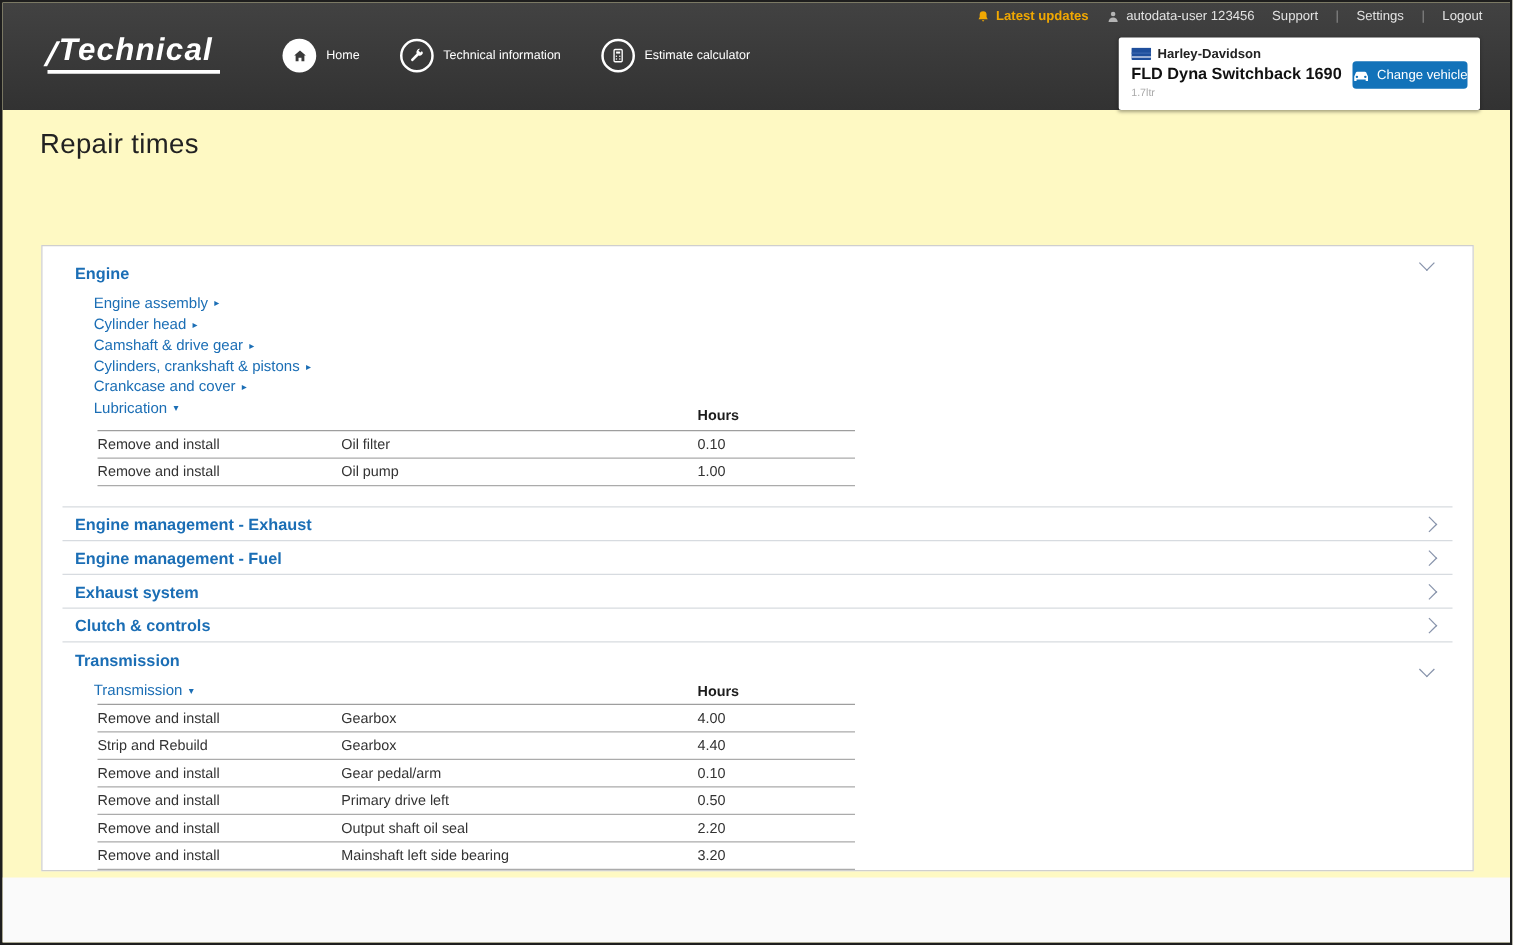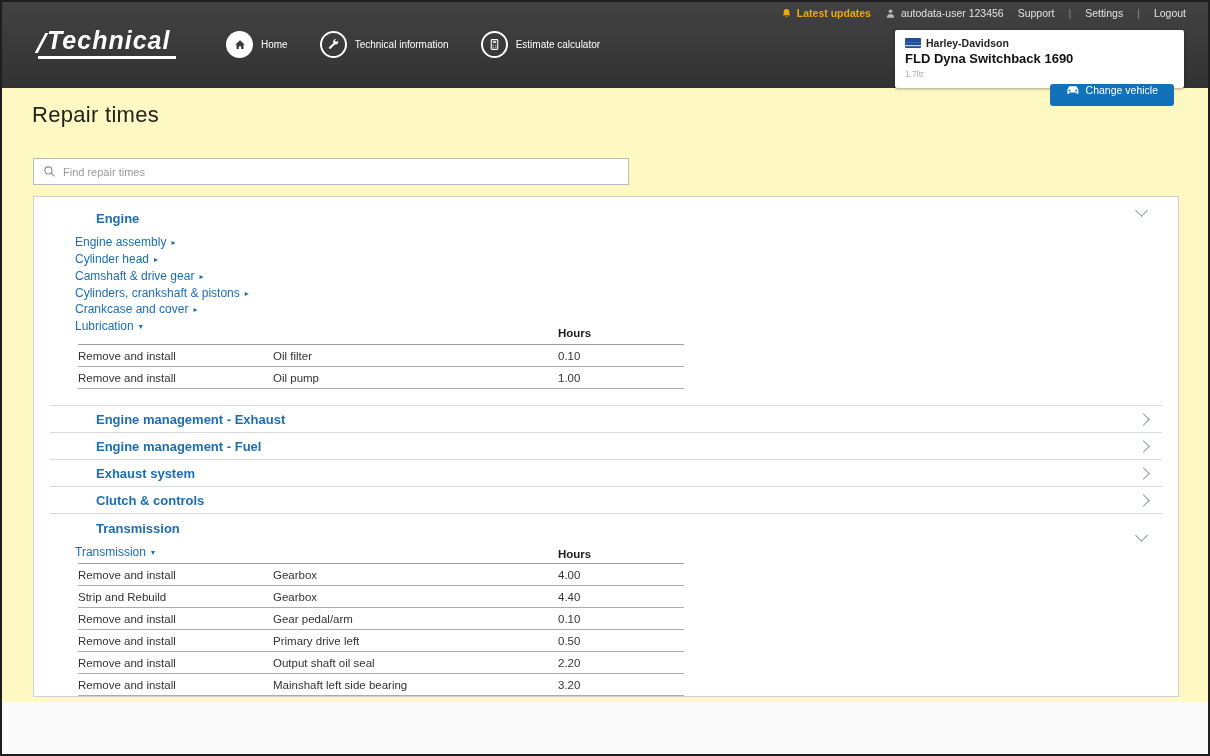--- a/index.html
+++ b/index.html
@@ -32,37 +32,37 @@
   
   .vcard { position:absolute; top:28px; right:24px; width:289px; height:58px;
            background:#fff; border-radius:2px; box-shadow:0 1px 3px rgba(0,0,0,.35);
            padding:7px 10px; }
   .vmake { display:flex; align-items:center; gap:5px; font-size:10.5px; font-weight:bold;
            color:#222;text-align:right; }
   .vflag { width:16px; height:10px; border-radius:1px; overflow:hidden; flex:0 0 auto; }
   .vmodel { font-size:13px; font-weight:bold; color:#111; margin-top:2px; }
   .vsize { font-size:8.5px; color:#a9a9a9; margin-top:3px; }
   .vbtn { position:absolute; top:19px; right:10px; height:22px; display:flex;
-          align-items:flex-start; gap:5px; background:#1272b9; color:#fff; border:none;
-          border-radius:3px; font-size:10.5px; padding:0 16px; cursor:pointer;
-          font-family:"Liberation Sans", sans-serif;margin-top:35px; }
+          align-items:center; gap:5px; background:#1272b9; color:#fff; border:none;
+          border-radius:3px; font-size:10.5px; padding:0 0; cursor:pointer;
+          font-family:"Liberation Sans", sans-serif; }
 
   
   .page-title { position:absolute; left:30px; top:100px; font-size:22px; font-weight:500;
                 color:#222; letter-spacing:.3px; }
   .searchbox { position:absolute; left:31px; top:156px; width:596px; height:27px;
                background:#fff; border:1px solid #b9b9b9; display:flex; align-items:center;
                padding:0 9px; gap:7px; }
   .searchbox input { flex:1; border:none; outline:none; font-size:11px; color:#555;
                      font-family:"Liberation Sans", sans-serif; background:transparent; }
   .searchbox input::placeholder { color:#9a9a9a; }
 
   .panel { position:absolute; left:31px; top:194px; width:1146px; height:501px;
            background:#fff; border:1px solid #cfcfcf; }
-  .sec-title { font-size:13px; font-weight:bold; color:#1b6eb5;margin-left:36px; }
+  .sec-title { font-size:13px; font-weight:bold; color:#1b6eb5; }
   .engine-title { position:absolute; left:26px; top:14px; }
   .sublink { position:absolute; left:41px; font-size:12px; color:#1b6eb5; cursor:pointer; }
   .tri { font-size:8px; margin-left:5px; position:relative; top:-1px; }
 
   .hours-label { position:absolute; left:524px; font-size:11.5px; font-weight:bold;
                  color:#1c1c1c; }
   .optable { position:absolute; left:44px; width:606px; border-top:1px solid #9e9e9e; }
   .oprow { display:flex; height:22px; align-items:center; border-bottom:1px solid #ababab;
            font-size:11.5px; color:#333; }
   .c-op { width:195px; } .c-comp { width:285px; } .c-hr { flex:1; }
@@ -176,27 +176,20 @@
         <svg width="15" height="11" viewBox="0 0 24 18">
             <path fill="#fff" d="M2 10l2.2-5A2 2 0 0 1 6 3.8h9.8a2 2 0 0 1 1.9 1.2L20 10v6h-3v-2H5v2H2zm3.5 2.2a1.6 1.6 0 1 0 0-3.2 1.6 1.6 0 0 0 0 3.2zm11 0a1.6 1.6 0 1 0 0-3.2 1.6 1.6 0 0 0 0 3.2z"></path>
           </svg>
         <span>Change vehicle</span>
       </button>
     </div>
   </div>
 
   <div class="page-title">Repair times</div>
 
-  <div class="searchbox">
-    <svg width="13" height="13" viewBox="0 0 24 24">
-        <circle cx="10" cy="10" r="6.5" fill="none" stroke="#8b8b8b" stroke-width="2"></circle>
-        <line x1="15" y1="15" x2="21" y2="21" stroke="#8b8b8b" stroke-width="2"></line>
-      </svg>
-    <input type="text" placeholder="Find repair times" style="">
-  </div>
 
   <div class="panel">
 
     <span class="sec-title engine-title">Engine</span>
     <span class="chev down engine-chev"></span>
 
     <span class="sublink" style="top:38px"><span>Engine assembly</span><span class="tri">▸</span></span>
     <span class="sublink" style="top:55px"><span>Cylinder head</span><span class="tri">▸</span></span>
     <span class="sublink" style="top:72px"><span>Camshaft &amp; drive gear</span><span class="tri">▸</span></span>
     <span class="sublink" style="top:89px"><span>Cylinders, crankshaft &amp; pistons</span><span class="tri">▸</span></span>

